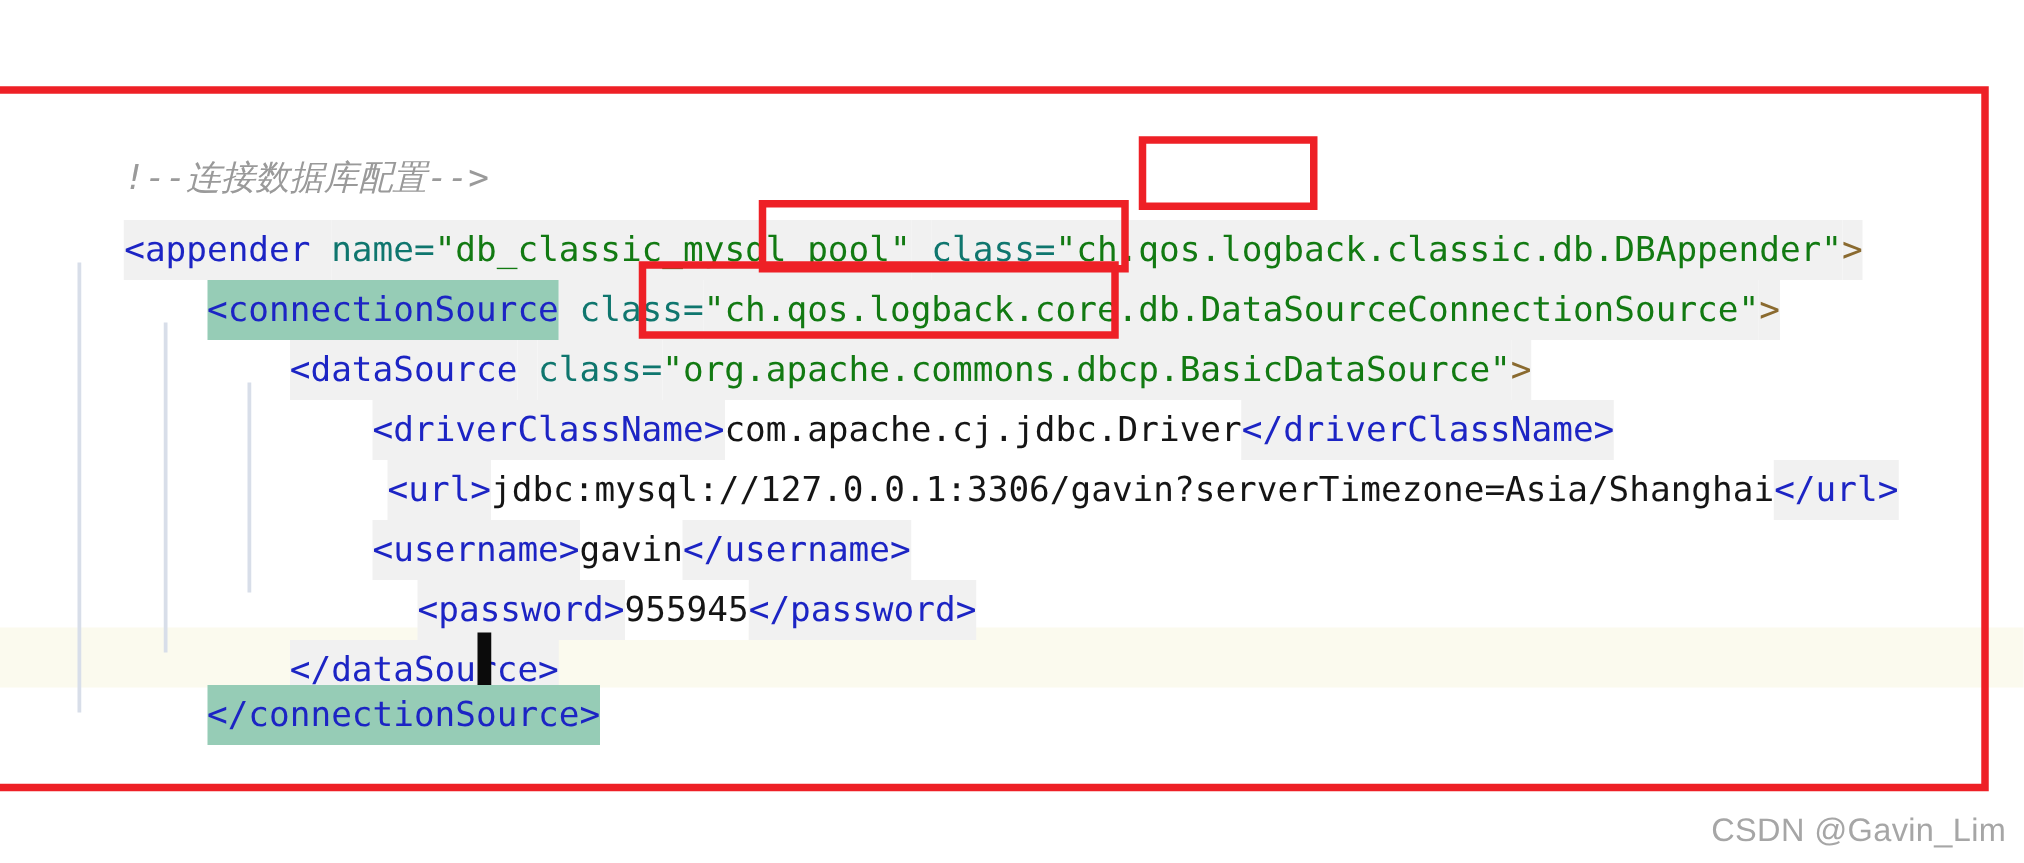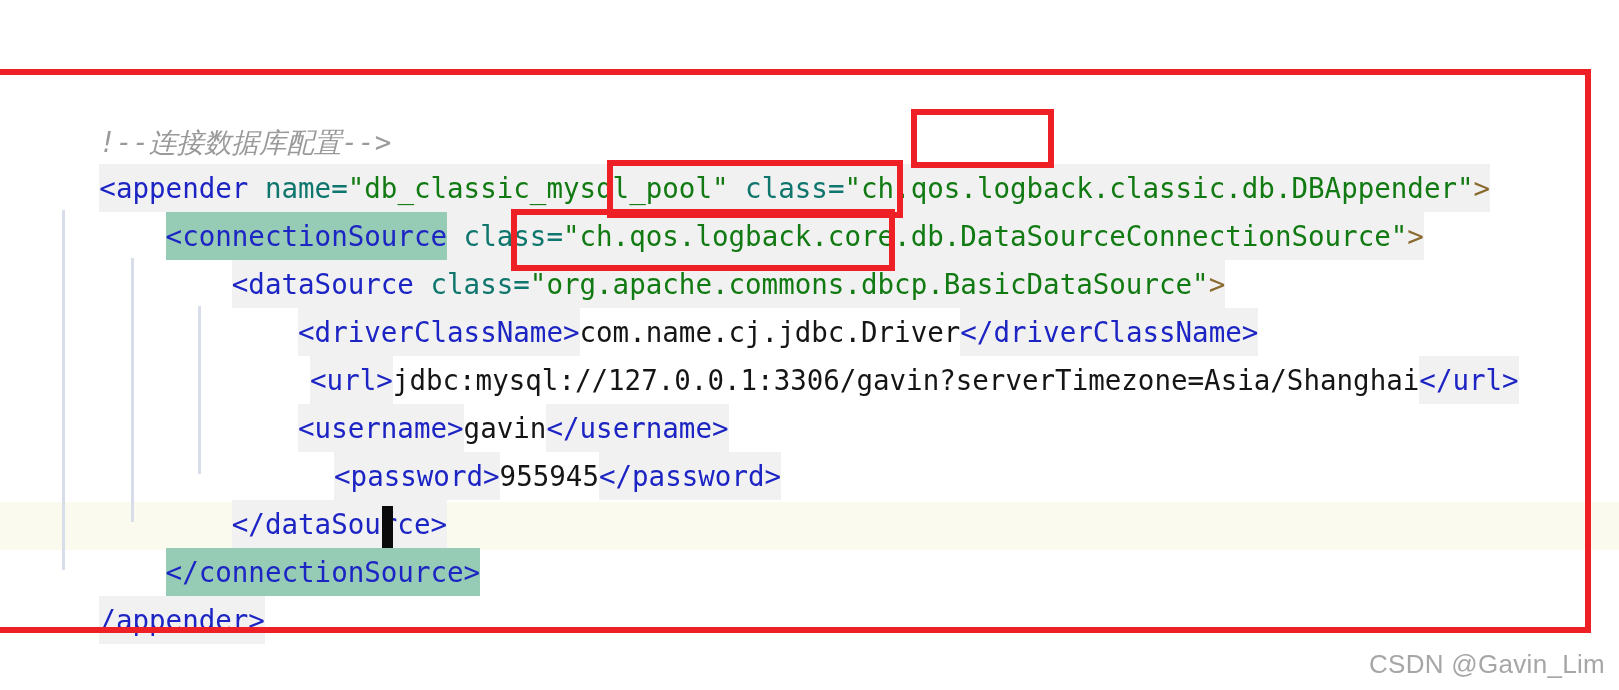--- a/index.html
+++ b/index.html
@@ -55,21 +55,21 @@
   
   .cur-line-band {
     position: absolute;
     left: 0;
     width: 1619px;
     height: 48px;
     background: #fbfaee;
   }
 
   
-  .tokbg   { background: #f1f1f1; }   
+  .tokbg   { background: #f1f1f1; margin-top: 12px; }   
   .plainbg { background: #ffffff; }   
   .matchbg { background: #96ccb6; }   
 
   
   .c-comment { color: #9a9a9a; font-style: italic; }
   .c-bracket { color: #8a6a2f; }           
   .c-tag     { color: #1c24c4; }           
   .c-attr    { color: #0f766e; }           
   .c-str     { color: #127a12; }           
   .c-text    { color: #151515; }           
@@ -139,21 +139,21 @@
 
     <div class="line" style="top:142px;">
       <span class="txt">        </span><span class="txt tokbg c-tag">&lt;dataSource</span><span class="txt tokbg"> </span><span class="txt tokbg c-attr">class=</span><span class="txt tokbg c-str">"org.apache.commons.dbcp.BasicDataSource"</span><span class="txt tokbg c-bracket">&gt;</span>
     </div>
 
     <div class="line" style="top:94px;">
       <span class="txt">    </span><span class="txt matchbg c-tag">&lt;connectionSource</span><span class="txt tokbg"> </span><span class="txt tokbg c-attr">class=</span><span class="txt tokbg c-str">"ch.qos.logback.core.db.DataSourceConnectionSource"</span><span class="txt tokbg c-bracket">&gt;</span>
     </div>
 
     <div class="line" style="top:190px;">
-      <span class="txt">            </span><span class="txt tokbg c-tag">&lt;driverClassName&gt;</span><span class="txt plainbg c-text">com.name.cj.jdbc.Driver</span><span class="txt tokbg c-tag">&lt;/driverClassName&gt;</span>
+      <span class="txt">            </span><span class="txt tokbg c-tag">&lt;driverClassName&gt;</span><span class="txt plainbg c-text">com.apache.cj.jdbc.Driver</span><span class="txt tokbg c-tag">&lt;/driverClassName&gt;</span>
     </div>
 
     <div class="line" style="top:238px;padding-left:12px;">
       <span class="txt">            </span><span class="txt tokbg c-tag">&lt;url&gt;</span><span class="txt plainbg c-text">jdbc:mysql://127.0.0.1:3306/gavin?serverTimezone=Asia/Shanghai</span><span class="txt tokbg c-tag">&lt;/url&gt;</span>
     </div>
 
     <div class="line" style="top:286px;">
       <span class="txt">            </span><span class="txt tokbg c-tag">&lt;username&gt;</span><span class="txt plainbg c-text">gavin</span><span class="txt tokbg c-tag">&lt;/username&gt;</span>
     </div>
 
@@ -163,23 +163,20 @@
 
     <div class="line" style="top:382px;">
       <span class="txt">        </span><span class="txt tokbg c-tag">&lt;/dataSource&gt;</span>
     </div>
 
     <div class="line" style="top:430px;">
       <span class="txt">    </span><span class="txt matchbg c-tag">&lt;/connectionSource&gt;</span>
     </div>
     <div class="caret" style="left:382px; top:436px; height:42px;"></div>
 
-    <div class="line" style="top:478px;">
-      <span class="txt tokbg c-tag">/appender&gt;</span>
-    </div>
 
   </div>
 
   <div class="red-outer" style="left:-6px; top:69px; width:1597px; height:564px;"></div>
 
   <div class="red-box" style="left:911px; top:109px; width:143px; height:59px;"></div>
 
   <div class="red-box" style="left:607px; top:160px; width:296px; height:58px;"></div>
 
   <div class="red-box" style="left:511px; top:209px; width:384px; height:62px;"></div>

